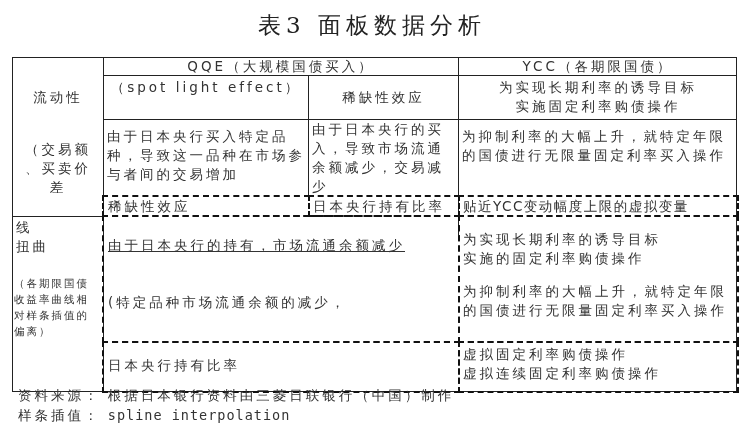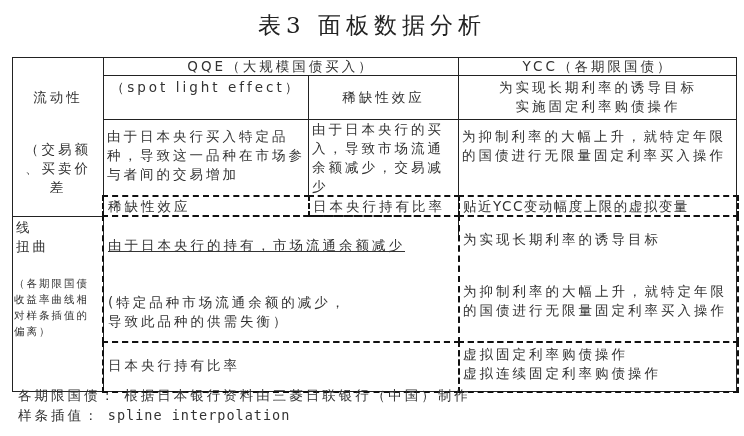--- a/index.html
+++ b/index.html
@@ -70,35 +70,35 @@
   <div>对样条插值的</div>
   <div>偏离）</div>
 </div>
 
 <div class="cell dash" style="left:102px;top:215px;width:358px;height:128px;"></div>
 <div class="cell dash" style="left:458px;top:215px;width:281px;height:128px;"></div>
 
 <div class="t" style="left:108px;top:236px;text-decoration:underline;">由于日本央行的持有，市场流通余额减少</div>
 <div class="t" style="left:108px;top:293px;">
   <div>(特定品种市场流通余额的减少，</div>
-  <div>导致此品种的供需失衡）</div>
 </div>
 <div class="t" style="left:463px;top:230px;">
   <div>为实现长期利率的诱导目标</div>
+  <div>实施的固定利率购债操作</div>
 </div>
 <div class="t" style="left:463px;top:282px;width:272px;">为抑制利率的大幅上升，就特定年限的国债进行无限量固定利率买入操作</div>
 
 <div class="cell dash" style="left:102px;top:341px;width:358px;height:52px;"></div>
 <div class="cell dash" style="left:458px;top:341px;width:281px;height:52px;"></div>
 <div class="t" style="left:108px;top:356px;">日本央行持有比率</div>
 <div class="t" style="left:463px;top:345px;">
   <div>虚拟固定利率购债操作</div>
   <div>虚拟连续固定利率购债操作</div>
 </div>
 
 <div class="foot" style="top:387px;">
-  <span>各期限国债：</span>
+  <span>资料来源：</span>
   <span>根据日本银行资料由三菱日联银行（中国）制作</span>
 </div>
 <div class="foot" style="top:407px;">
   <span>样条插值：</span>
   <span class="mono">spline interpolation</span>
 </div>
 
 </body></html>

